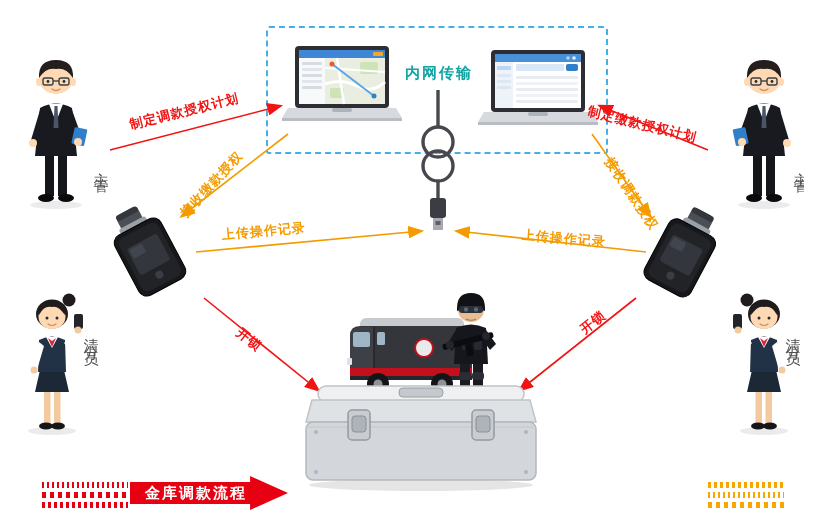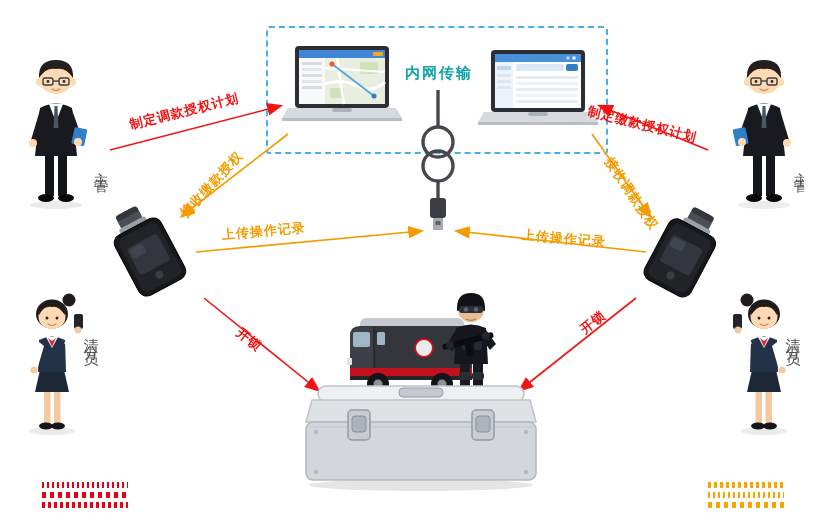--- a/index.html
+++ b/index.html
@@ -365,20 +365,21 @@
   <span class="role" style="left:94px; top:160px;">主管</span>
   <span class="role" style="left:794px; top:160px;">主管</span>
   <span class="role" style="left:84px; top:326px;">清分员</span>
   <span class="role" style="left:786px; top:326px;">清分员</span>
 
   <div class="stripes red" style="left:42px; top:482px;">
     <div class="row"></div>
       <div class="row"></div>
       <div class="row"></div>
   </div>
+  <div class="flow-arrow right" style="left:130px; top:476px;">金库调款流程</div>
 
   <div class="stripes org" style="left:708px; top:482px; width:76px;">
     <div class="row"></div>
       <div class="row"></div>
       <div class="row"></div>
   </div>
 
 </div>
 
 </body></html>

